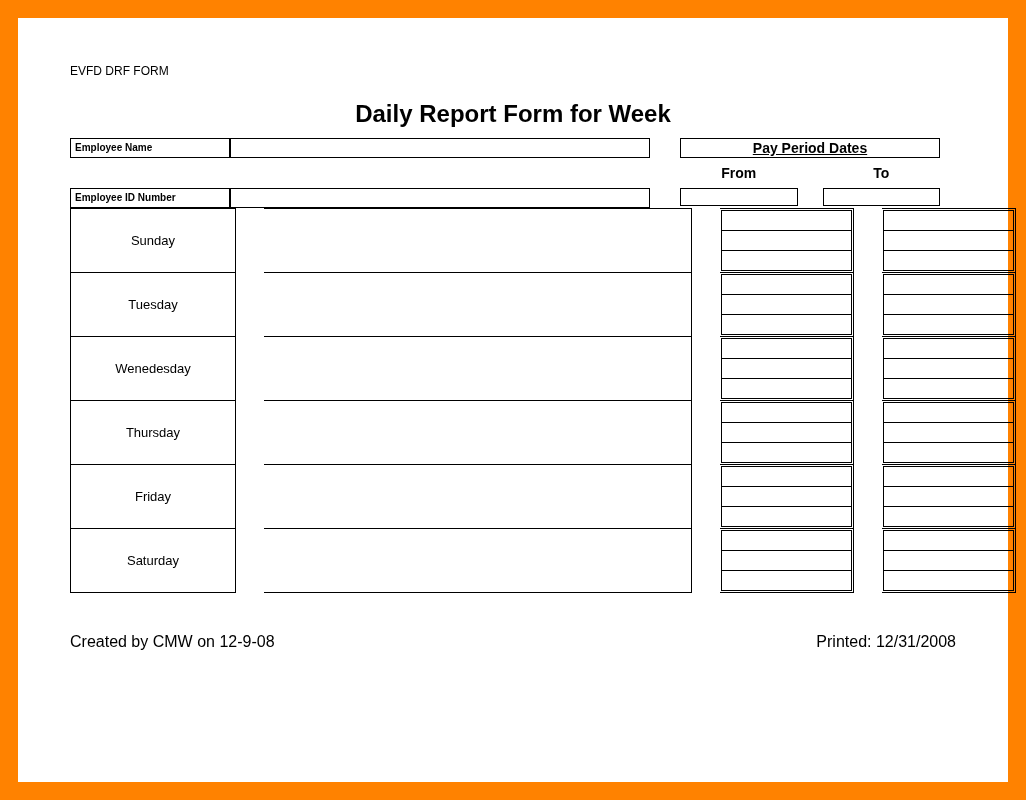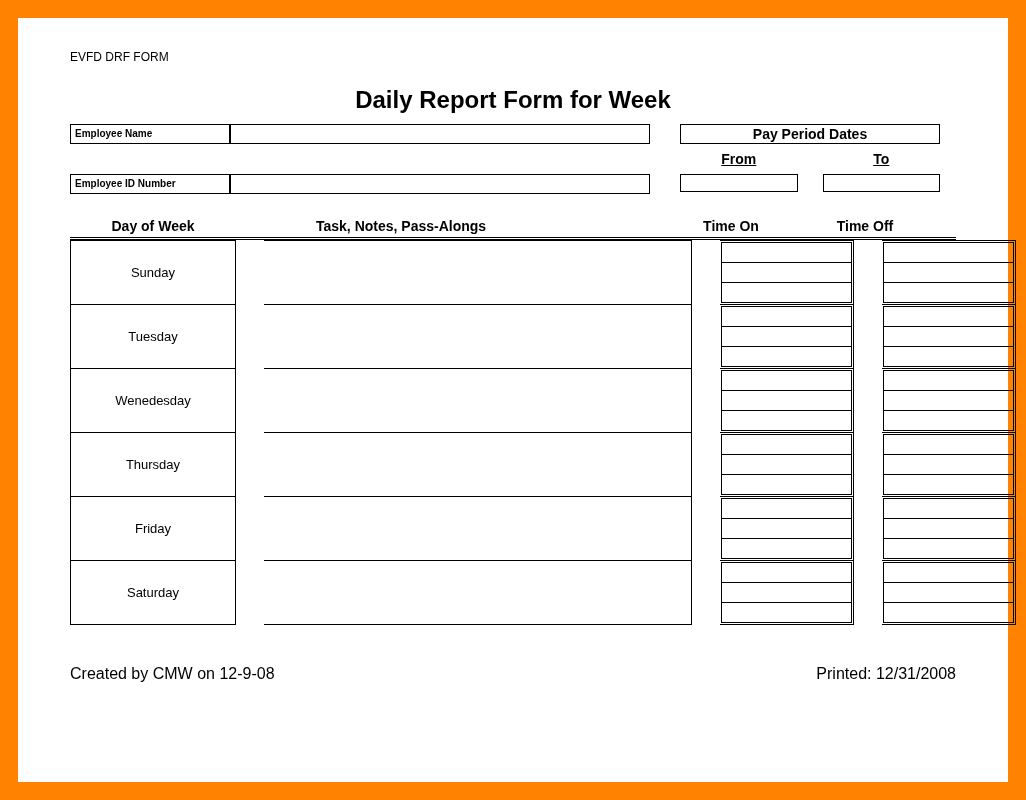--- a/index.html
+++ b/index.html
@@ -15,21 +15,21 @@
     width: 1026px;
     height: 800px;
     border: 18px solid #ff8200;
     background: #fff;
     padding: 30px 52px 24px 52px;
     position: relative;
   }
   .form-code {
     font-size: 12px;
     margin-bottom: 22px;
-    margin-top: 2px;
+    margin-top: 16px;
   }
   .title {
     text-align: center;
     font-weight: bold;
     font-size: 24px;
     margin-bottom: 10px;
   }
   .header-grid {
     display: grid;
     grid-template-columns: 160px 420px 30px 260px;
@@ -40,40 +40,40 @@
     font-size: 10px;
     height: 20px;
     line-height: 18px;
     font-weight: bold;
     padding: 0 4px;
   }
   .from-to {
     display: grid;
     grid-template-columns: 1fr 1fr;
     column-gap: 25px;
-    text-decoration: underline;
   }
   .ft-label {
     text-align: center;
     font-size: 14px;
     font-weight: bold;
     height: 18px;
     line-height: 18px;
   }
   .ft-box {
     border: 1px solid #000;
     height: 18px;
   }
   .pay-period {
     border: 1px solid #000;
     font-size: 14px;
     font-weight: bold;
     text-align: center;
     height: 20px;
     line-height: 18px;
+    text-decoration: underline;
   }
   .col-headers {
     display: grid;
     grid-template-columns: 166px 428px 134px 134px;
     margin-top: 24px;
     font-weight: bold;
     font-size: 14px;
     border-bottom: 3px double #000;
     padding-bottom: 3px;
   }
@@ -139,26 +139,20 @@
 
     <div class="hbox">Employee ID Number</div>
     <div class="hbox"></div>
     <div></div>
     <div class="from-to">
       <div class="ft-box"></div>
       <div class="ft-box"></div>
     </div>
   </div>
 
-  <div class="col-headers">
-    <div>Day of Week</div>
-    <div class="task-hdr">Task, Notes, Pass-Alongs</div>
-    <div>Time On</div>
-    <div>Time Off</div>
-  </div>
 
   <div class="rows" id="rows">
       <div class="day-row">
         <div class="cell">Sunday</div>
         <div class="cell" style="border-left: none;"></div>
         <div class="time-cell" style="border-left: none;">
           <div class="slot"></div>
           <div class="slot"></div>
           <div class="slot"></div>
         </div>

